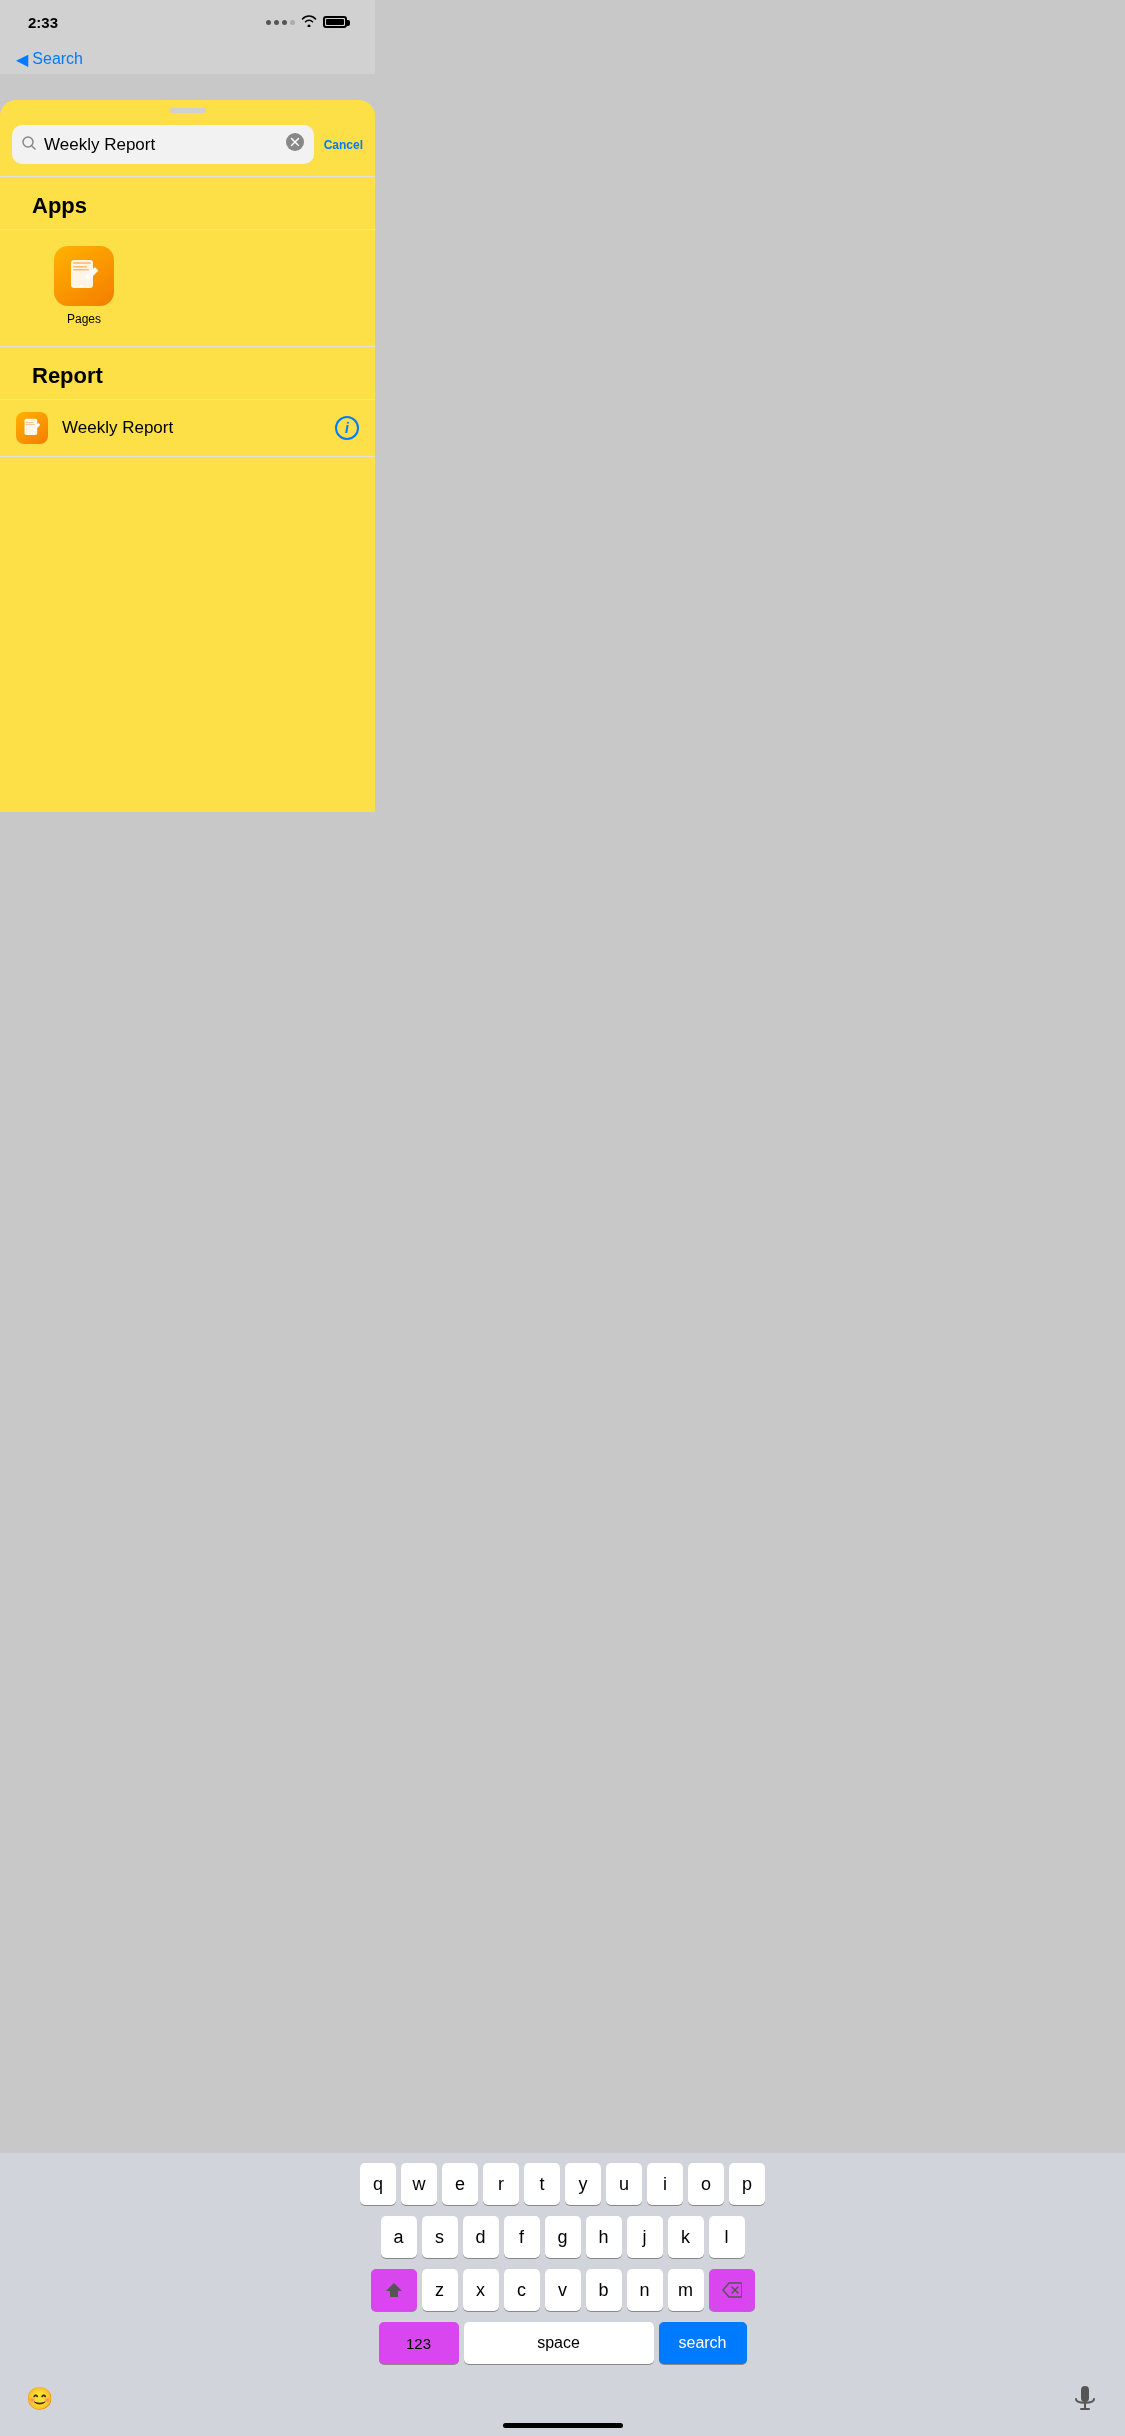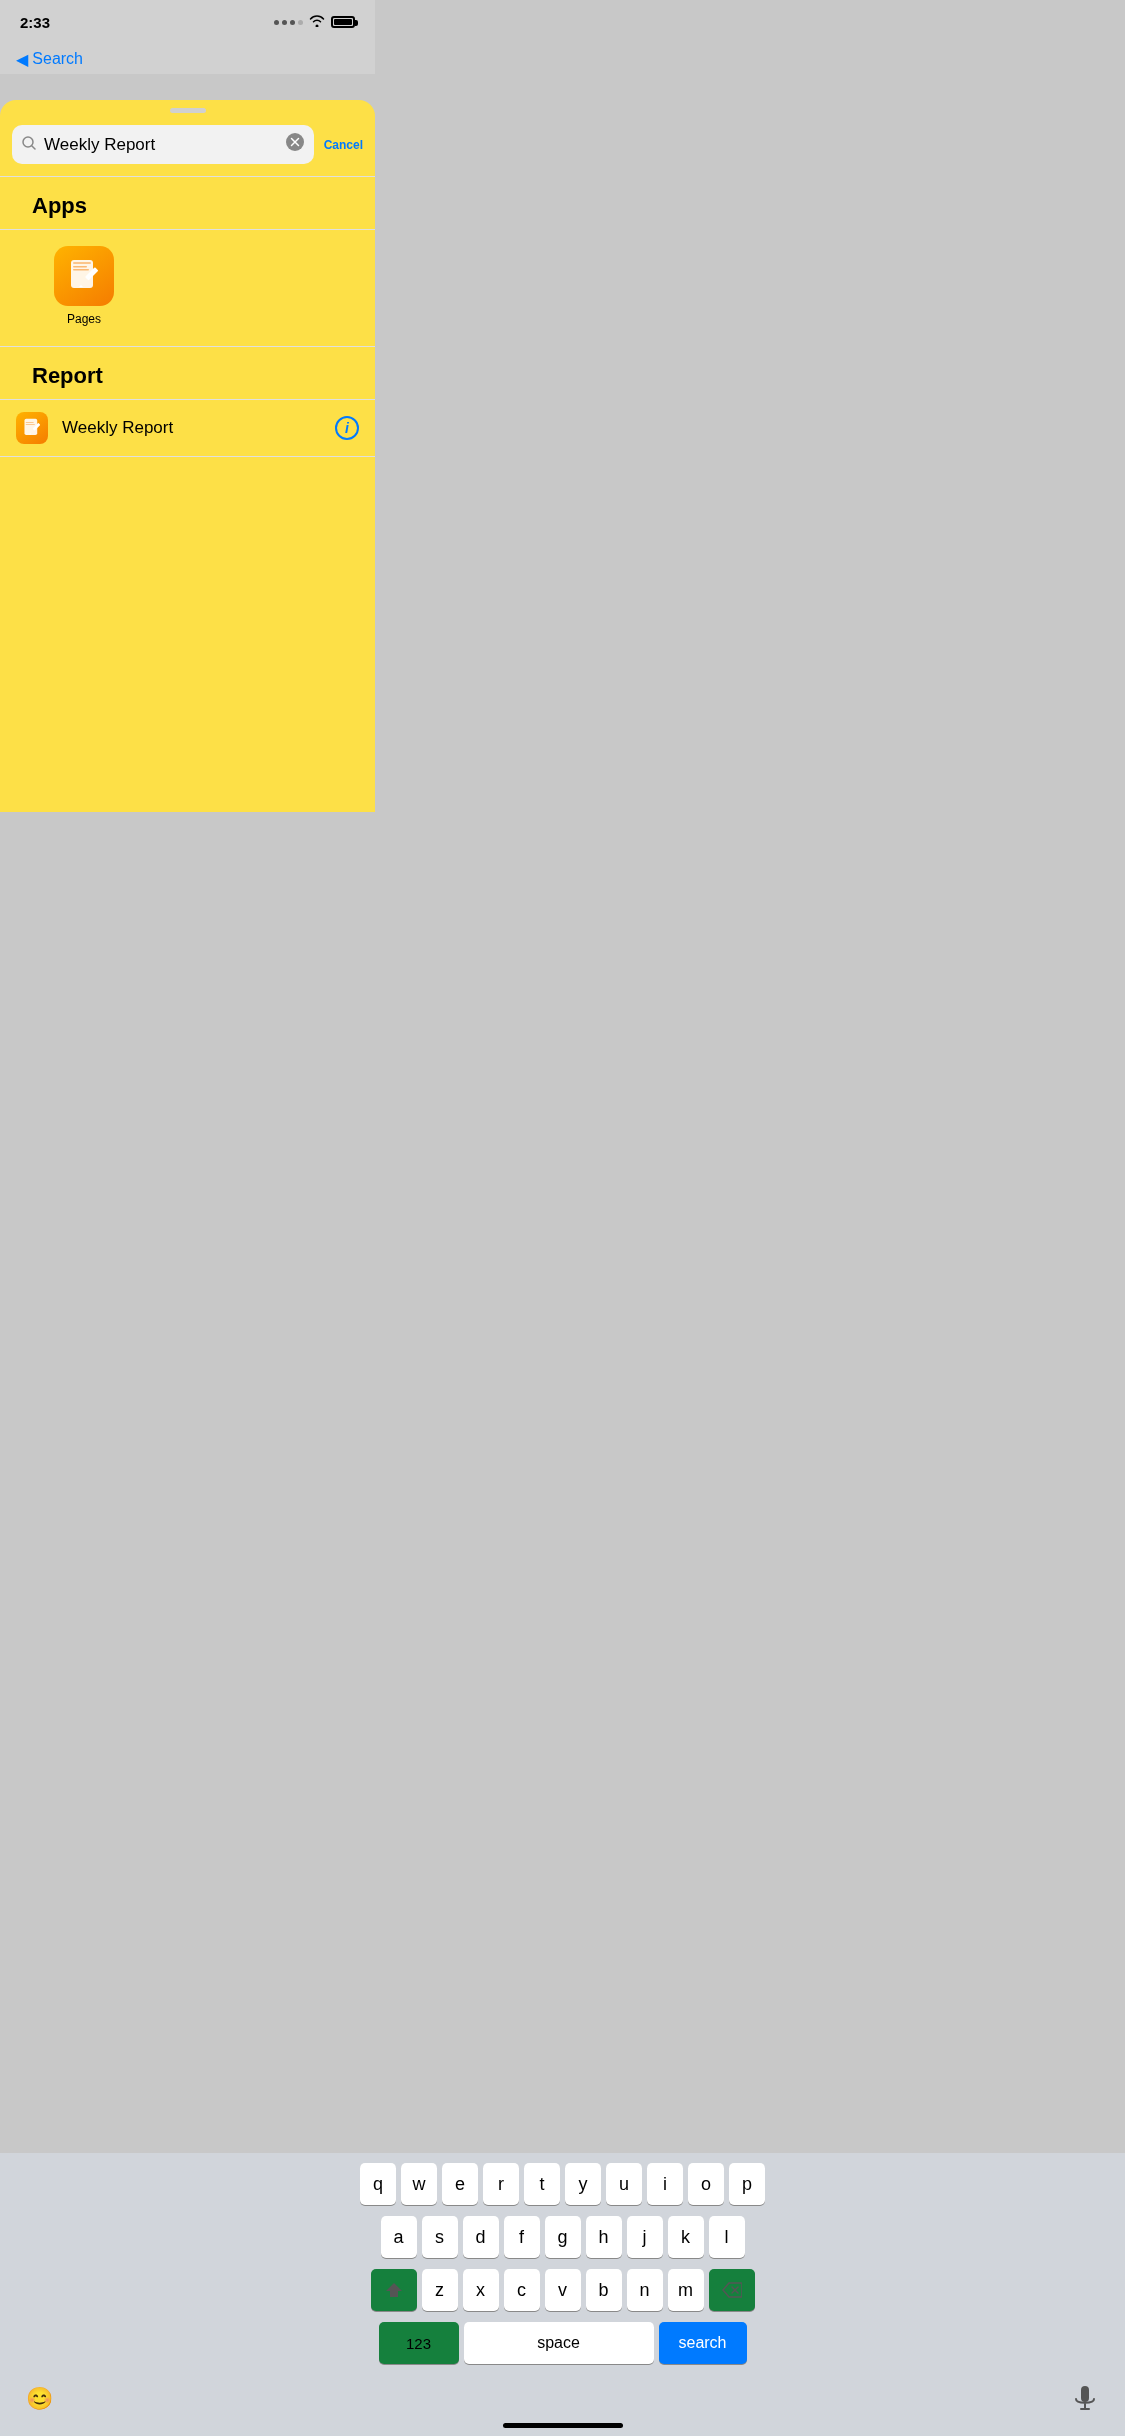--- a/index.html
+++ b/index.html
@@ -13,21 +13,21 @@
       position: relative;
     }
 
     
     .status-bar {
       background: #d1d1d1;
       height: 44px;
       display: flex;
       align-items: center;
       justify-content: space-between;
-      padding: 0 20px;
+      padding: 0 28px;
     }
     .status-time {
       font-size: 15px;
       font-weight: 600;
       color: #000;
     }
     .status-icons {
       display: flex;
       align-items: center;
       gap: 6px;
@@ -241,21 +241,21 @@
       font-size: 18px;
       color: #000;
       box-shadow: 0 1px 0 #898989;
       cursor: pointer;
       flex: 1;
       max-width: 36px;
       font-weight: 400;
     }
 
     .key-special {
-      background: #15803d;
+      background: #d946ef;
       color: #000;
       font-size: 15px;
       flex: 1.5;
       max-width: 46px;
     }
 
     .key-shift, .key-delete {
       flex: 1.5;
       max-width: 46px;
     }

